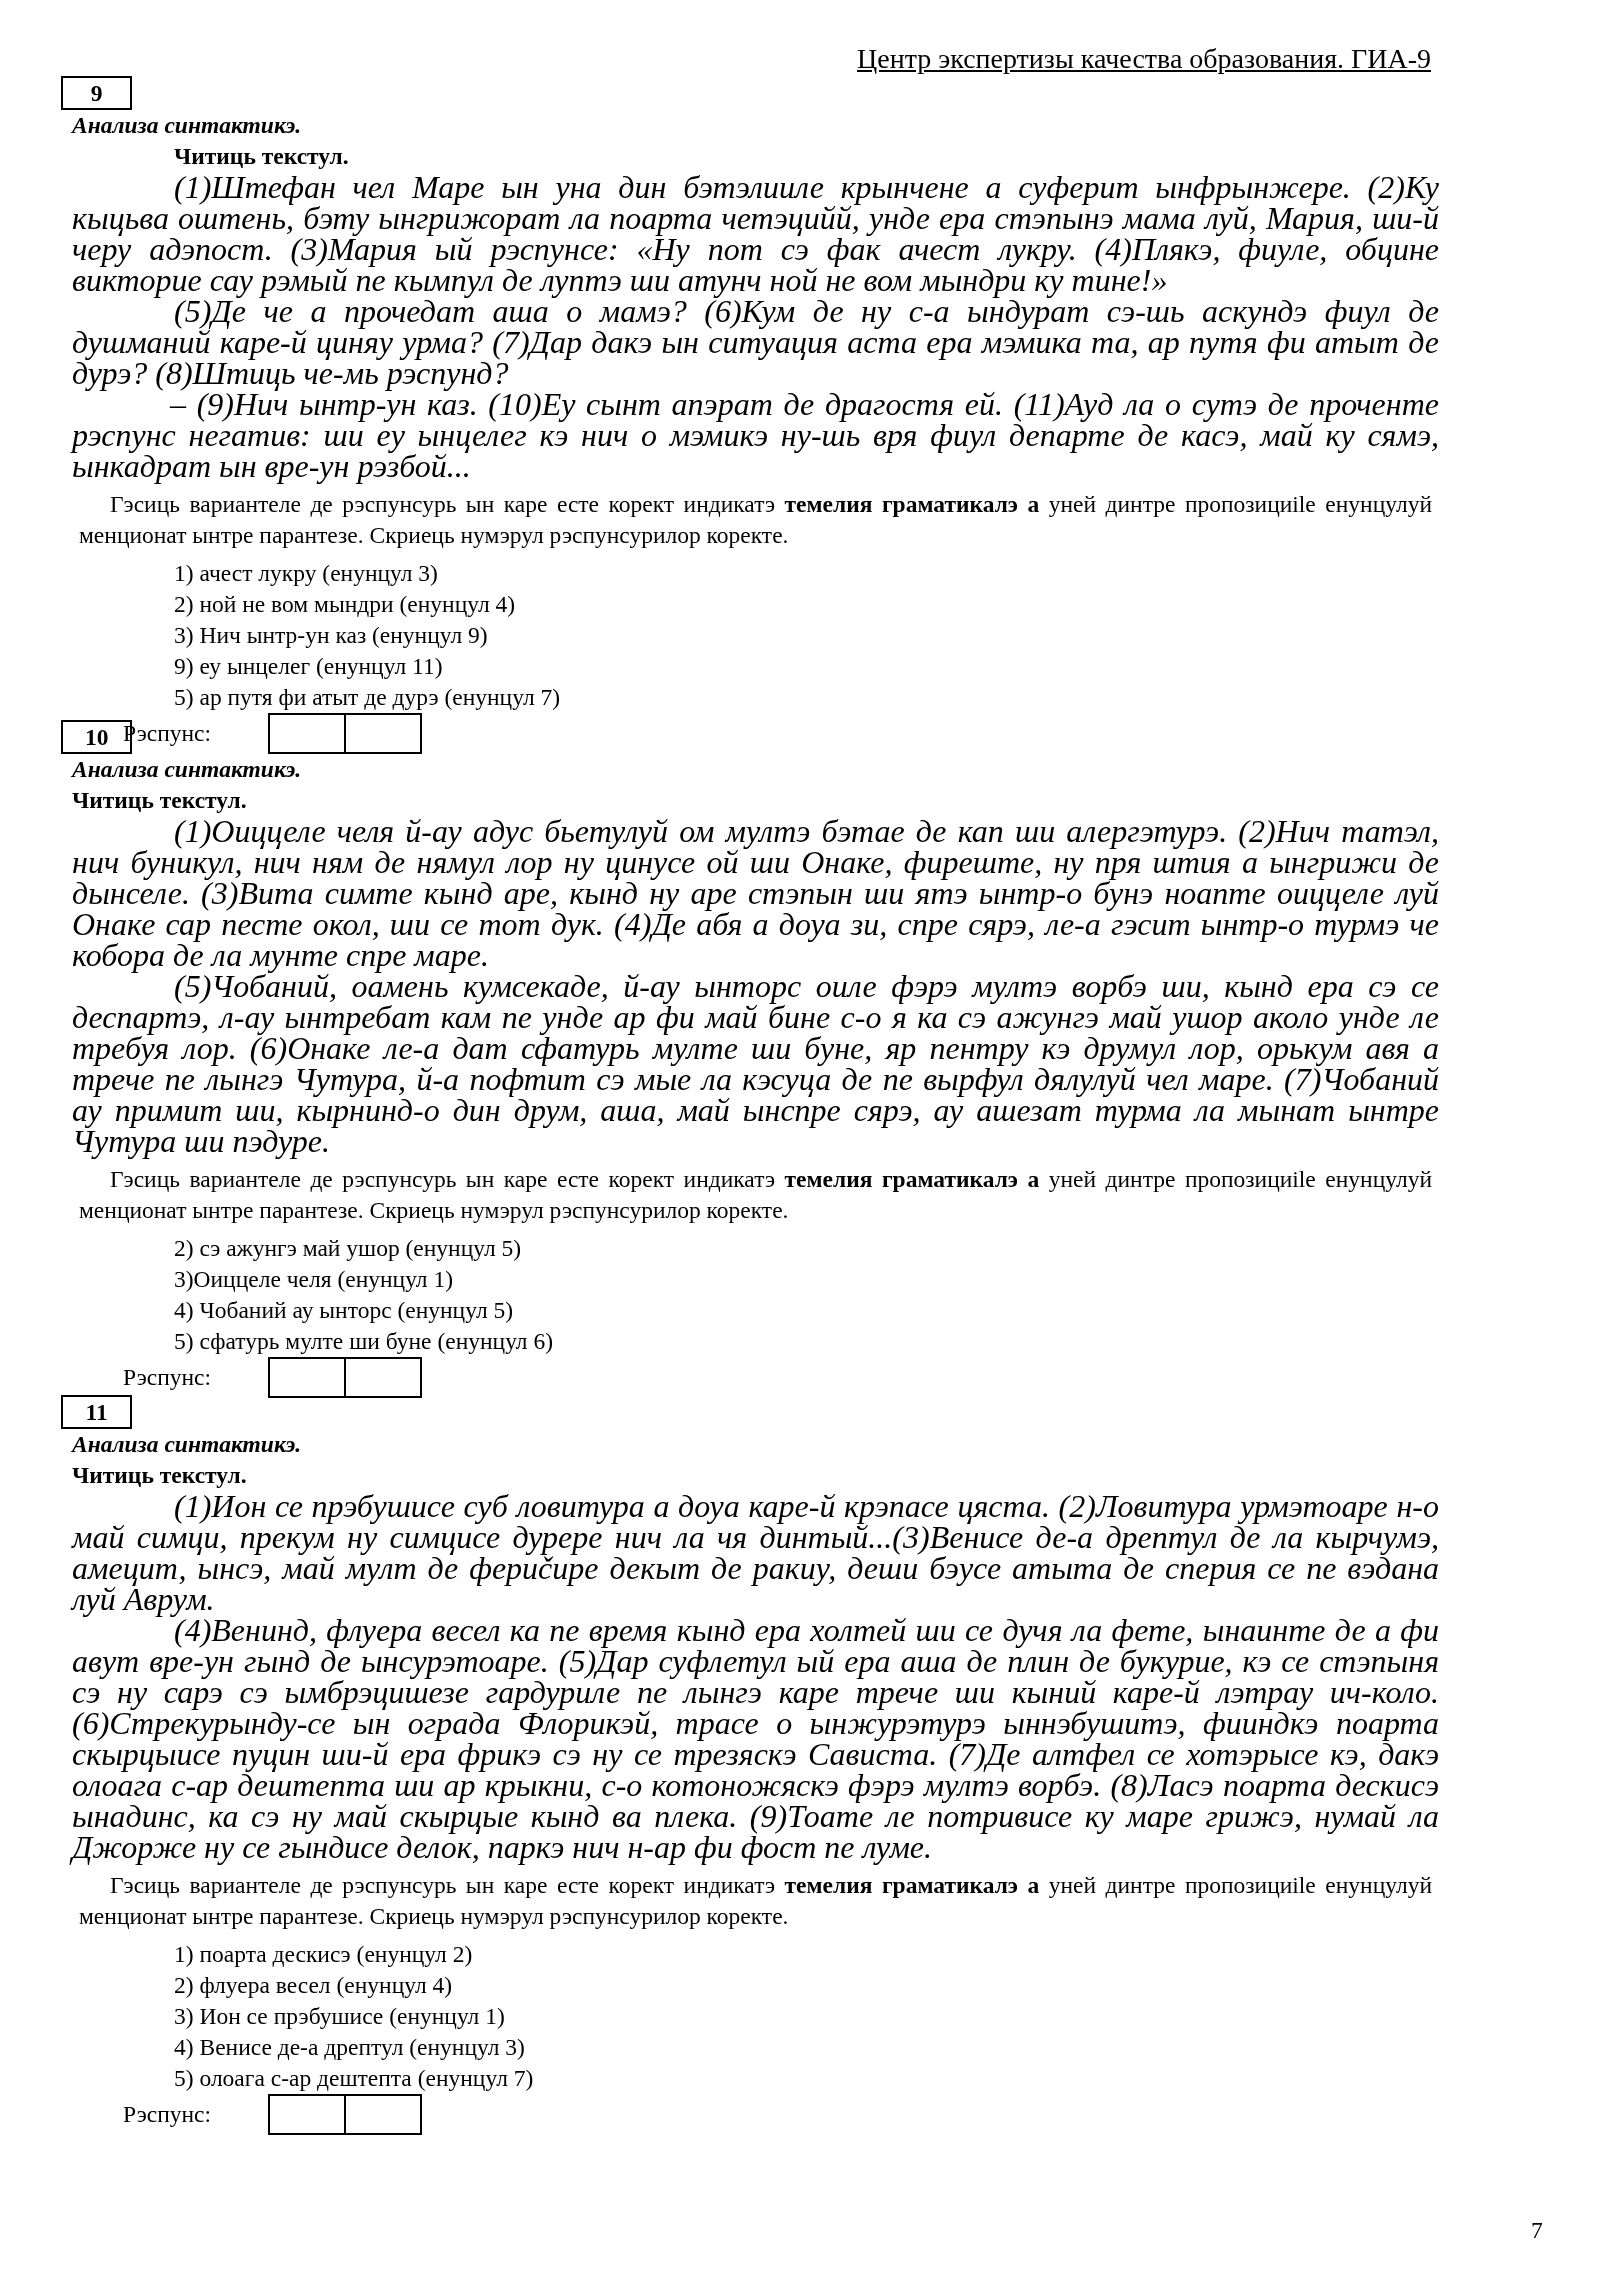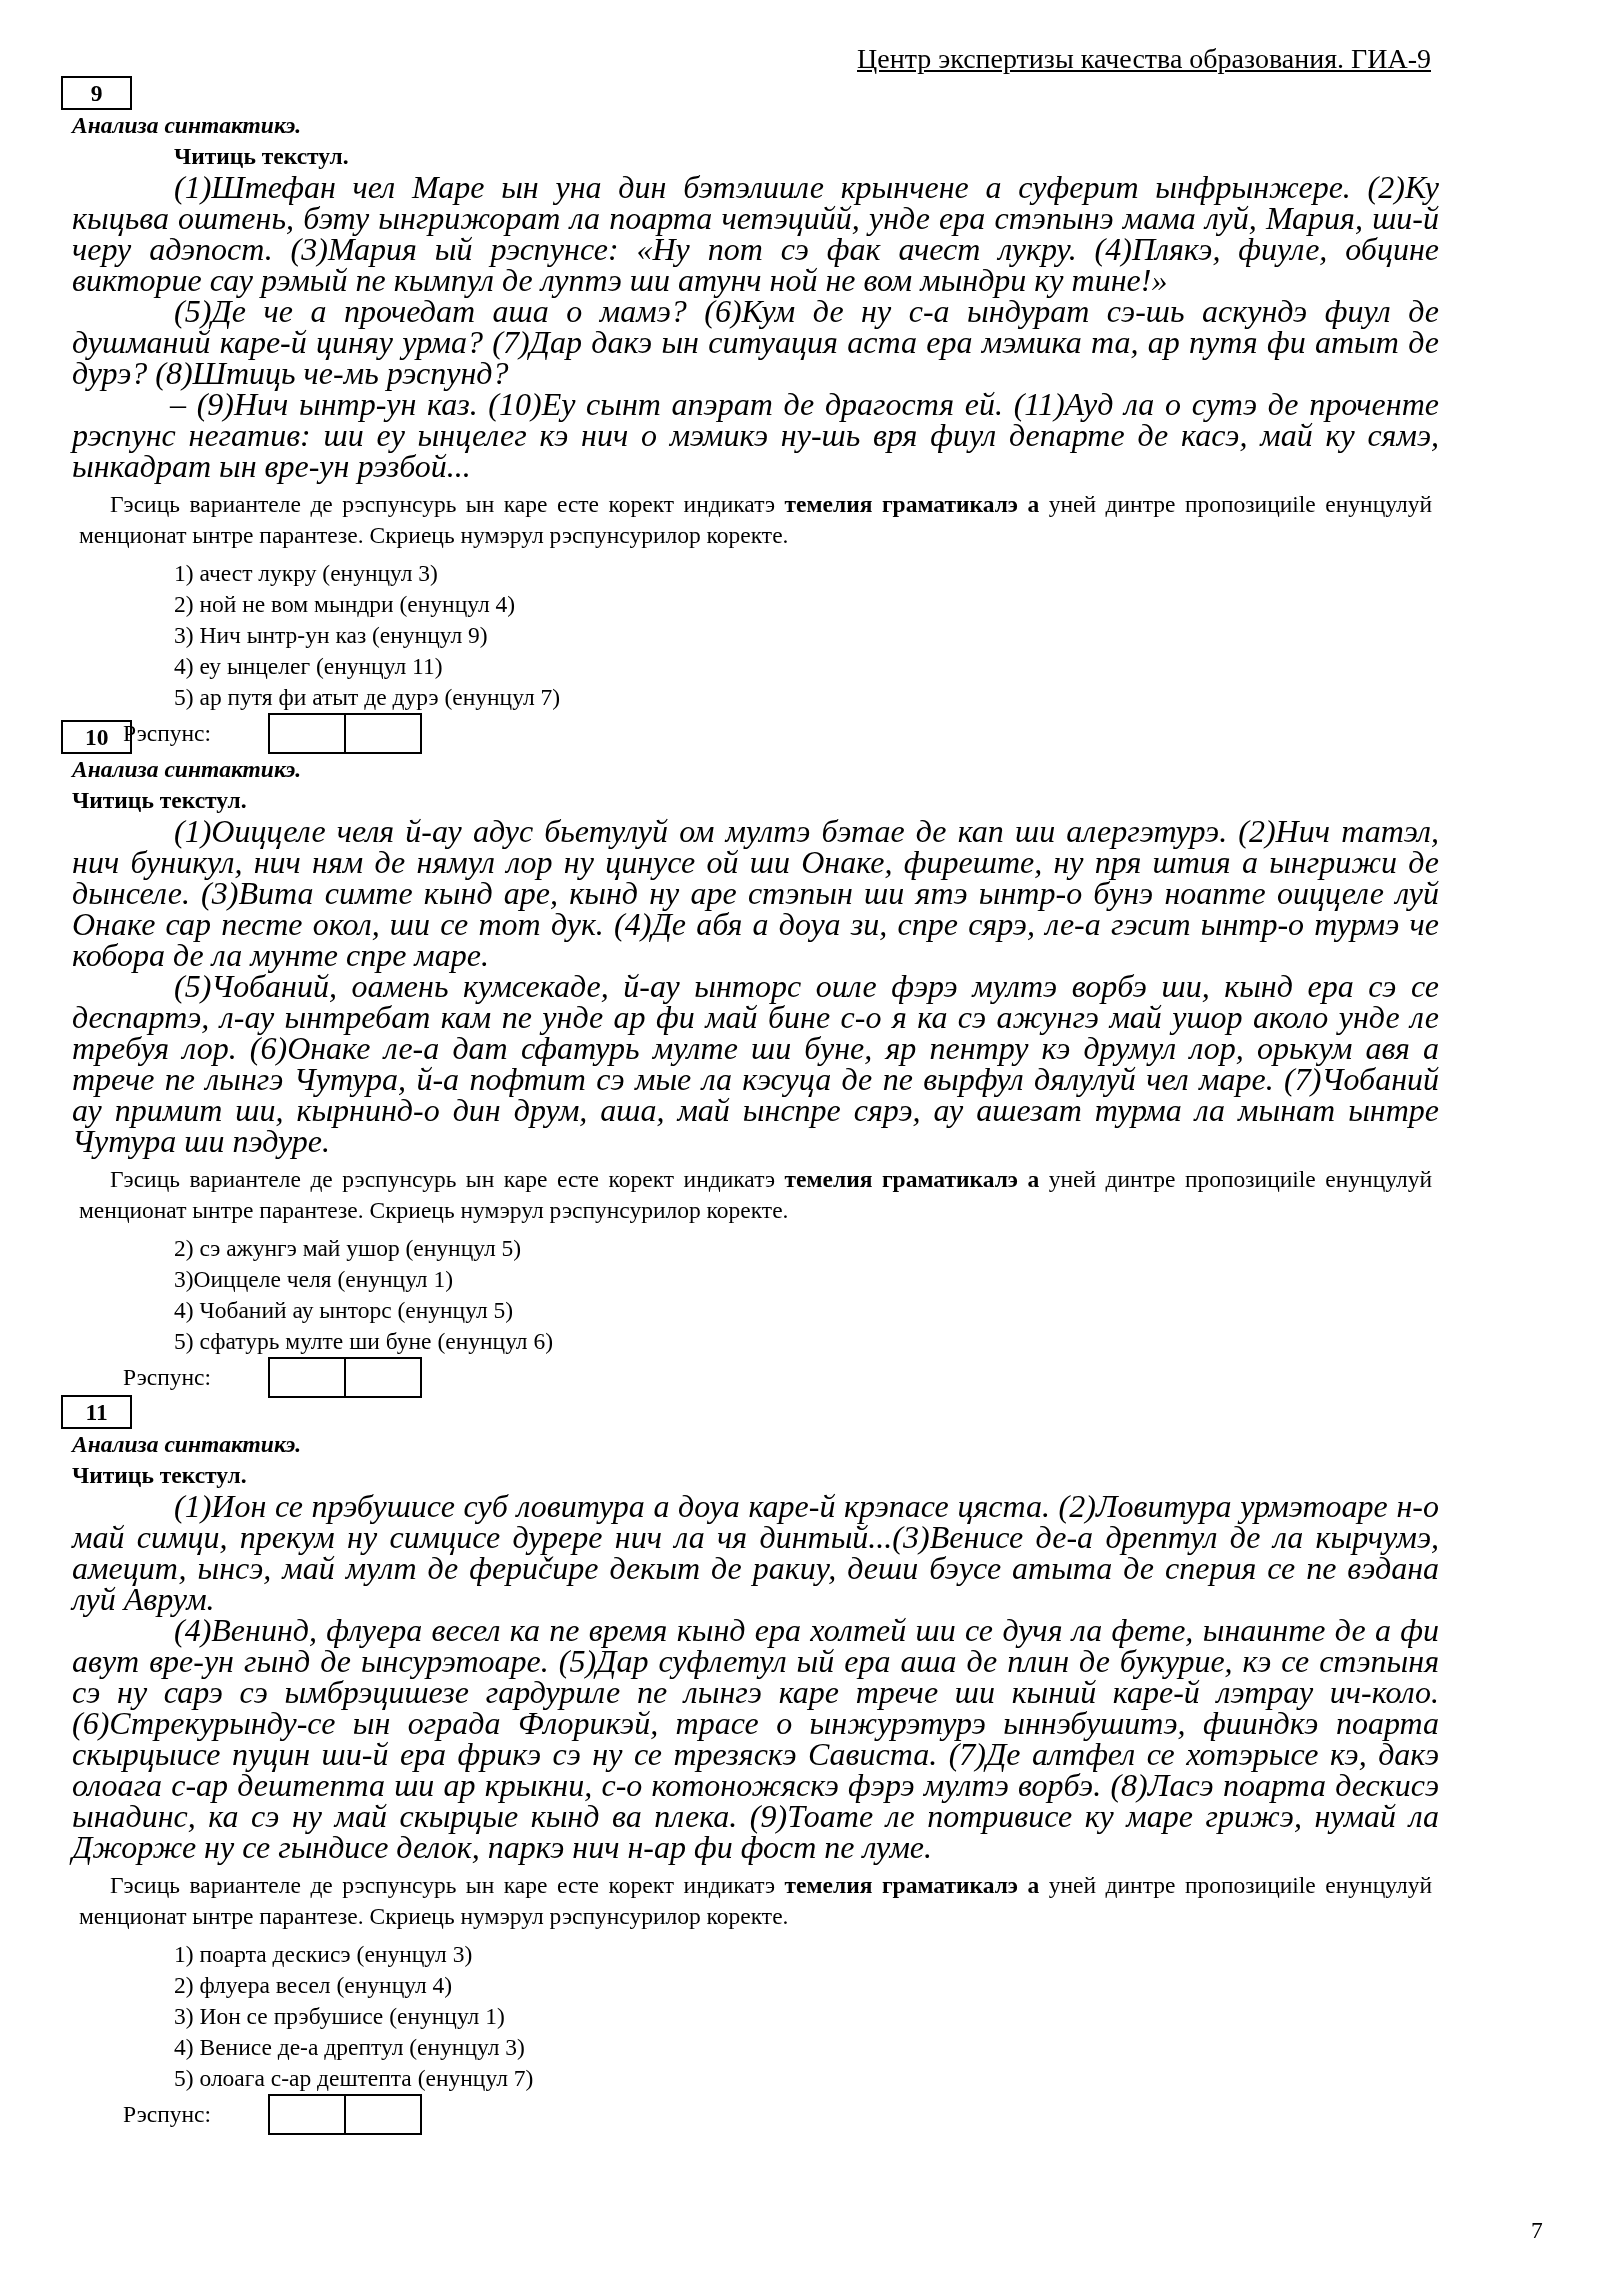--- a/index.html
+++ b/index.html
@@ -33,21 +33,21 @@
   <div class="subtitle">Анализа синтактикэ.</div>
   <div class="read-title indented">Читиць текстул.</div>
   <p class="p">(1)Штефан чел Маре ын уна дин бэтэлииле крынчене а суферит ынфрынжере. (2)Ку кыцьва оштень, бэту ынгрижорат ла поарта четэцийй, унде ера стэпынэ мама луй, Мария, ши-й черу адэпост. (3)Мария ый рэспунсе: «Ну пот сэ фак ачест лукру. (4)Плякэ, фиуле, обцине викторие сау рэмый пе кымпул де луптэ ши атунч ной не вом мындри ку тине!»</p>
   <p class="p">(5)Де че а прочедат аша о мамэ? (6)Кум де ну с-а ындурат сэ-шь аскундэ фиул де душманий каре-й циняу урма? (7)Дар дакэ ын ситуация аста ера мэмика та, ар путя фи атыт де дурэ? (8)Штиць че-мь рэспунд?</p>
   <p class="p dash">– (9)Нич ынтр-ун каз. (10)Еу сынт апэрат де драгостя ей. (11)Ауд ла о сутэ де проченте рэспунс негатив: ши еу ынцелег кэ нич о мэмикэ ну-шь вря фиул департе де касэ, май ку сямэ, ынкадрат ын вре-ун рэзбой...</p>
   <p class="instr"><span>Гэсиць вариантеле де рэспунсурь ын каре есте корект индикатэ </span><b>темелия граматикалэ а</b><span> уней динтре пропозициile енунцулуй менционат ынтре парантезе. Скриець нумэрул рэспунсурилор коректе.</span></p>
   <div class="options">
     <div>1) ачест лукру (енунцул 3)</div>
     <div>2) ной не вом мындри (енунцул 4)</div>
     <div>3) Нич ынтр-ун каз (енунцул 9)</div>
-    <div>4) еу ынцелег (енунцул 11)</div>
+    <div>9) еу ынцелег (енунцул 11)</div>
     <div>5) ар путя фи атыт де дурэ (енунцул 7)</div>
   </div>
   <div class="answer-row">
     <span class="answer-label">Рэспунс:</span>
     <div class="answer-cell"></div>
     <div class="answer-cell"></div>
   </div>
 </div>
 
 <div class="task" style="top:720px;">
@@ -71,21 +71,21 @@
 </div>
 
 <div class="task" style="top:1395px;">
   <div class="task-box">11</div>
   <div class="subtitle">Анализа синтактикэ.</div>
   <div class="read-title">Читиць текстул.</div>
   <p class="p">(1)Ион се прэбушисе суб ловитура а доуа каре-й крэпасе цяста. (2)Ловитура урмэтоаре н-о май симци, прекум ну симцисе дурере нич ла чя динтый...(3)Венисе де-а дрептул де ла кырчумэ, амецит, ынсэ, май мулт де фериčире декыт де ракиу, деши бэусе атыта де сперия се пе вэдана луй Аврум.</p>
   <p class="p">(4)Венинд, флуера весел ка пе время кынд ера холтей ши се дучя ла фете, ынаинте де а фи авут вре-ун гынд де ынсурэтоаре. (5)Дар суфлетул ый ера аша де плин де букурие, кэ се стэпыня сэ ну сарэ сэ ымбрэцишезе гардуриле пе лынгэ каре трече ши кыний каре-й лэтрау ич-коло. (6)Стрекурынду-се ын ограда Флорикэй, трасе о ынжурэтурэ ыннэбушитэ, фииндкэ поарта скырцыисе пуцин ши-й ера фрикэ сэ ну се трезяскэ Сависта. (7)Де алтфел се хотэрысе кэ, дакэ олоага  с-ар дештепта ши ар крыкни, с-о котоножяскэ фэрэ мултэ ворбэ. (8)Ласэ поарта дескисэ ынадинс, ка сэ ну май скырцые кынд ва плека. (9)Тоате ле потривисе ку маре грижэ, нумай ла Джорже ну се гындисе делок, паркэ нич н-ар фи фост пе луме.</p>
   <p class="instr"><span>Гэсиць вариантеле де рэспунсурь ын каре есте корект индикатэ </span><b>темелия граматикалэ а</b><span> уней динтре пропозициile енунцулуй менционат ынтре парантезе. Скриець нумэрул рэспунсурилор коректе.</span></p>
   <div class="options">
-    <div>1) поарта дескисэ (енунцул 3)</div>
+    <div>1) поарта дескисэ (енунцул 2)</div>
     <div>2) флуера весел (енунцул 4)</div>
     <div>3) Ион се прэбушисе (енунцул 1)</div>
     <div>4) Венисе де-а дрептул (енунцул 3)</div>
     <div>5) олоага с-ар дештепта (енунцул 7)</div>
   </div>
   <div class="answer-row">
     <span class="answer-label">Рэспунс:</span>
     <div class="answer-cell"></div>
     <div class="answer-cell"></div>
   </div>

